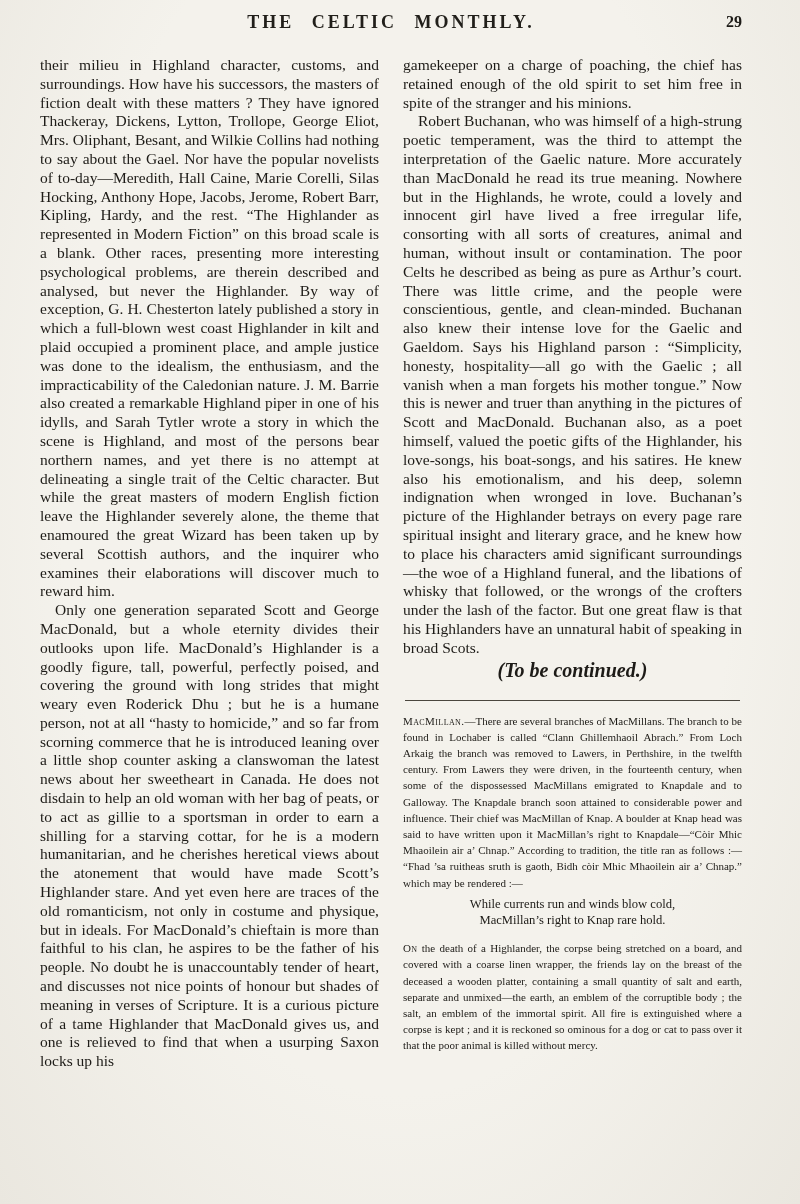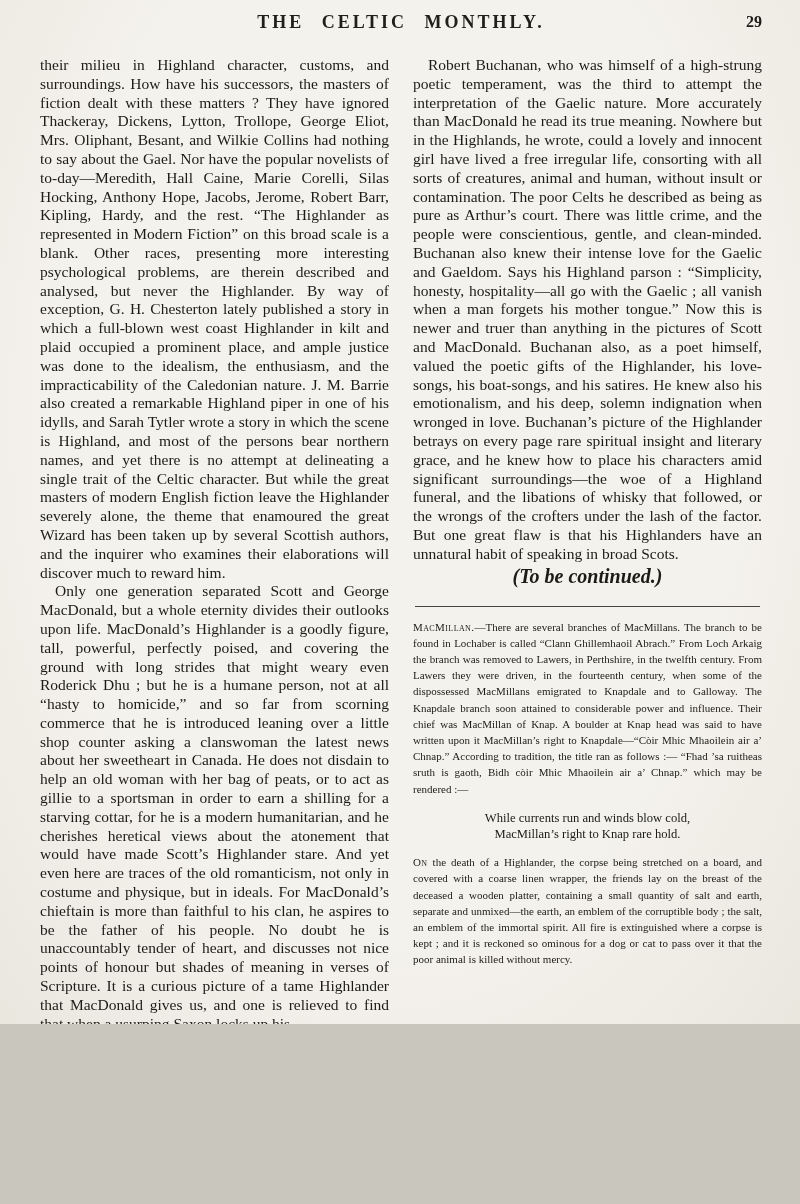--- a/index.html
+++ b/index.html
@@ -2,27 +2,27 @@
 <html><head>
 <meta charset="utf-8">
 <style>
   html, body {
     margin: 0;
     padding: 0;
     background: #c9c6be;
   }
   .page {
     width: 800px;
-    height: 1024px;
+    height: 1204px;
     box-sizing: border-box;
     margin: 0 auto;
     background: radial-gradient(ellipse at 50% 40%, #f4f2ec 60%, #eae7df 100%);
     color: #1d1b17;
     font-family: "Liberation Serif", "DejaVu Serif", serif;
-    padding: 12px 38px 18px 40px;
+    padding: 12px 58px 18px 40px;
     position: relative;
     overflow: hidden;
   }
   header.masthead {
     position: relative;
     text-align: center;
     margin-bottom: 18px;
     height: 26px;
   }
   .journal-title {
@@ -72,21 +72,21 @@
   }
   .note {
     margin: 0;
     font-size: 11px;
     line-height: 16.2px;
     text-align: justify;
   }
   .note.second { margin-top: 12px; }
   .sc { font-variant: small-caps; letter-spacing: 0.4px; }
   .verse {
-    margin: 13px 0 2px;
+    margin: 5px 0 2px;
     text-align: center;
     font-size: 12.6px;
     line-height: 16.2px;
   }
 </style>
 </head>
 <body>
 
 <div class="page">
 
@@ -96,20 +96,21 @@
   </header>
 
   <div class="columns">
 
     <div class="col">
       <p class="body-par">their milieu in Highland character, customs, and surroundings.  How have his successors, the masters of fiction dealt with these matters ?  They have ignored Thackeray, Dickens, Lytton, Trollope, George Eliot, Mrs. Oliphant, Besant, and Wilkie Collins had nothing to say about the Gael.  Nor have the popular novelists of to-day—Meredith, Hall Caine, Marie Corelli, Silas Hocking, Anthony Hope, Jacobs, Jerome, Robert Barr, Kipling, Hardy, and the rest.  “The Highlander as represented in Modern Fiction” on this broad scale is a blank.  Other races, presenting more interesting psychological problems, are therein described and analysed, but never the Highlander.  By way of exception, G. H. Chesterton lately published a story in which a full-blown west coast Highlander in kilt and plaid occupied a prominent place, and ample justice was done to the idealism, the enthusiasm, and the impracticability of the Caledonian nature.  J. M. Barrie also created a remarkable Highland piper in one of his idylls, and Sarah Tytler wrote a story in which the scene is Highland, and most of the persons bear northern names, and yet there is no attempt at delineating a single trait of the Celtic character.  But while the great masters of modern English fiction leave the Highlander severely alone, the theme that enamoured the great Wizard has been taken up by several Scottish authors, and the inquirer who examines their elaborations will discover much to reward him.</p>
       <p class="body-par indent">Only one generation separated Scott and George MacDonald, but a whole eternity divides their outlooks upon life.  MacDonald’s Highlander is a goodly figure, tall, powerful, perfectly poised, and covering the ground with long strides that might weary even Roderick Dhu ; but he is a humane person, not at all “hasty to homicide,” and so far from scorning commerce that he is introduced leaning over a little shop counter asking a clanswoman the latest news about her sweetheart in Canada.  He does not disdain to help an old woman with her bag of peats, or to act as gillie to a sportsman in order to earn a shilling for a starving cottar, for he is a modern humanitarian, and he cherishes heretical views about the atonement that would have made Scott’s Highlander stare.  And yet even here are traces of the old romanticism, not only in costume and physique, but in ideals. For MacDonald’s chieftain is more than faithful to his clan, he aspires to be the father of his people.  No doubt he is unaccountably tender of heart, and discusses not nice points of honour but shades of meaning in verses of Scripture. It is a curious picture of a tame Highlander that MacDonald gives us, and one is relieved to find that when a usurping Saxon locks up his</p>
     </div>
 
     <div class="col">
+      <p class="body-par">gamekeeper on a charge of poaching, the chief has retained enough of the old spirit to set him free in spite of the stranger and his minions.</p>
       <p class="body-par indent">Robert Buchanan, who was himself of a high-strung poetic temperament, was the third to attempt the interpretation of the Gaelic nature. More accurately than MacDonald he read its true meaning.  Nowhere but in the Highlands, he wrote, could a lovely and innocent girl have lived a free irregular life, consorting with all sorts of creatures, animal and human, without insult or contamination.  The poor Celts he described as being as pure as Arthur’s court. There was little crime, and the people were conscientious, gentle, and clean-minded.  Buchanan also knew their intense love for the Gaelic and Gaeldom.  Says his Highland parson : “Simplicity, honesty, hospitality—all go with the Gaelic ; all vanish when a man forgets his mother tongue.”  Now this is newer and truer than anything in the pictures of Scott and MacDonald.  Buchanan also, as a poet himself, valued the poetic gifts of the Highlander, his love-songs, his boat-songs, and his satires.  He knew also his emotionalism, and his deep, solemn indignation when wronged in love. Buchanan’s picture of the Highlander betrays on every page rare spiritual insight and literary grace, and he knew how to place his characters amid significant surroundings—the woe of a Highland funeral, and the libations of whisky that followed, or the wrongs of the crofters under the lash of the factor.  But one great flaw is that his Highlanders have an unnatural habit of speaking in broad Scots.</p>
 
       <p class="continued">(To be continued.)</p>
 
       <hr class="section-rule">
 
       <p class="note">
         <span class="sc">MacMillan.</span><span>—There are several branches of MacMillans.  The branch to be found in Lochaber is called “Clann Ghillemhaoil Abrach.”  From Loch Arkaig the branch was removed to Lawers, in Perthshire, in the twelfth century.  From Lawers they were driven, in the fourteenth century, when some of the dispossessed MacMillans emigrated to Knapdale and to Galloway.  The Knapdale branch soon attained to considerable power and influence.  Their chief was MacMillan of Knap.  A boulder at Knap head was said to have written upon it MacMillan’s right to Knapdale—“Còir Mhic Mhaoilein air a’ Chnap.” According to tradition, the title ran as follows :— “Fhad ’sa ruitheas sruth is gaoth, Bidh còir Mhic Mhaoilein air a’ Chnap.” which may be rendered :—</span>
       </p>
 

